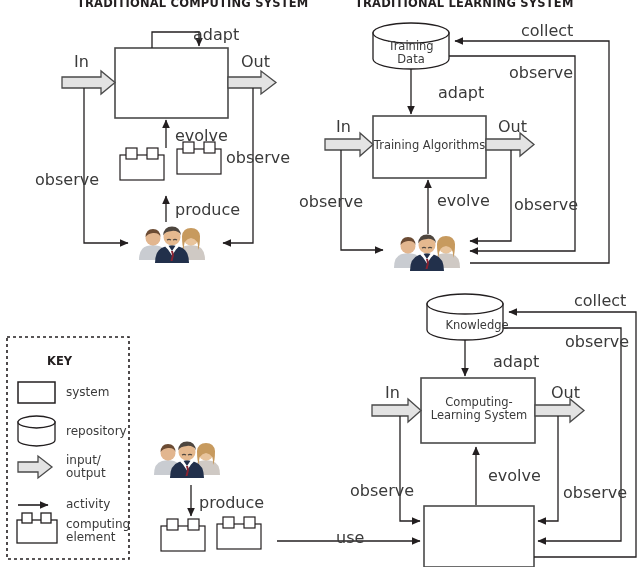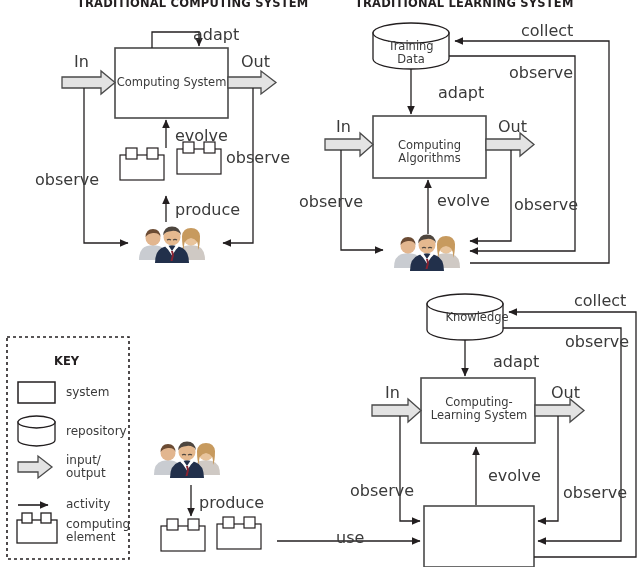--- a/index.html
+++ b/index.html
@@ -195,55 +195,54 @@
         <rect x="1" y="9" width="40" height="23" fill="#ffffff" stroke="#231f20" stroke-width="1.3"></rect>
         <rect x="6" y="2" width="10" height="10" fill="#ffffff" stroke="#231f20" stroke-width="1.3"></rect>
         <rect x="25" y="2" width="10" height="10" fill="#ffffff" stroke="#231f20" stroke-width="1.3"></rect>
       </g>
     </g>
   </svg>
 
   <div class="ttl" style="left:77px;top:-4px;">TRADITIONAL COMPUTING SYSTEM</div>
   <div class="ttl" style="left:355px;top:-4px;">TRADITIONAL LEARNING SYSTEM</div>
 
-  <div class="boxtxt" style="left:115px;top:76px;width:113px;">Computing System</div>
   <div class="lbl" style="left:74px;top:52px;">In</div>
   <div class="lbl" style="left:241px;top:52px;">Out</div>
   <div class="lbl" style="left:193px;top:25px;">adapt</div>
   <div class="lbl" style="left:175px;top:126px;">evolve</div>
   <div class="lbl" style="left:175px;top:200px;">produce</div>
   <div class="lbl" style="left:35px;top:170px;">observe</div>
   <div class="lbl" style="left:226px;top:148px;">observe</div>
 
   <div class="boxtxt" style="left:373px;top:40px;width:76px;">Training Data</div>
-  <div class="boxtxt" style="left:373px;top:139px;width:113px;">Computing Algorithms</div>
+  <div class="boxtxt" style="left:373px;top:139px;width:113px;">Training Algorithms</div>
   <div class="lbl" style="left:336px;top:117px;">In</div>
   <div class="lbl" style="left:498px;top:117px;">Out</div>
   <div class="lbl" style="left:438px;top:83px;">adapt</div>
   <div class="lbl" style="left:437px;top:191px;">evolve</div>
   <div class="lbl" style="left:521px;top:21px;">collect</div>
   <div class="lbl" style="left:509px;top:63px;">observe</div>
   <div class="lbl" style="left:299px;top:192px;">observe</div>
   <div class="lbl" style="left:514px;top:195px;">observe</div>
 
-  <div class="boxtxt" style="left:427px;top:311px;width:100px;">Knowledge</div>
+  <div class="boxtxt" style="left:427px;top:319px;width:100px;">Knowledge</div>
   <div class="boxtxt" style="left:421px;top:396px;width:116px;">Computing-
 Learning System</div>
   <div class="lbl" style="left:385px;top:383px;">In</div>
   <div class="lbl" style="left:551px;top:383px;">Out</div>
   <div class="lbl" style="left:493px;top:352px;">adapt</div>
   <div class="lbl" style="left:488px;top:466px;">evolve</div>
   <div class="lbl" style="left:574px;top:291px;">collect</div>
   <div class="lbl" style="left:565px;top:332px;">observe</div>
   <div class="lbl" style="left:350px;top:481px;">observe</div>
   <div class="lbl" style="left:563px;top:483px;">observe</div>
   <div class="lbl" style="left:336px;top:528px;text-align:center;">use</div>
   <div class="lbl" style="left:199px;top:493px;">produce</div>
 
-  <div class="keyttl" style="left:54px;top:354px;">KEY</div>
+  <div class="keyttl" style="left:47px;top:354px;">KEY</div>
   <div class="keytxt" style="left:66px;top:386px;">system</div>
   <div class="keytxt" style="left:66px;top:425px;">repository</div>
   <div class="keytxt" style="left:66px;top:454px;">input/
 output</div>
   <div class="keytxt" style="left:66px;top:498px;">activity</div>
   <div class="keytxt" style="left:66px;top:518px;">computing
 element</div>
 
 </div>
 

